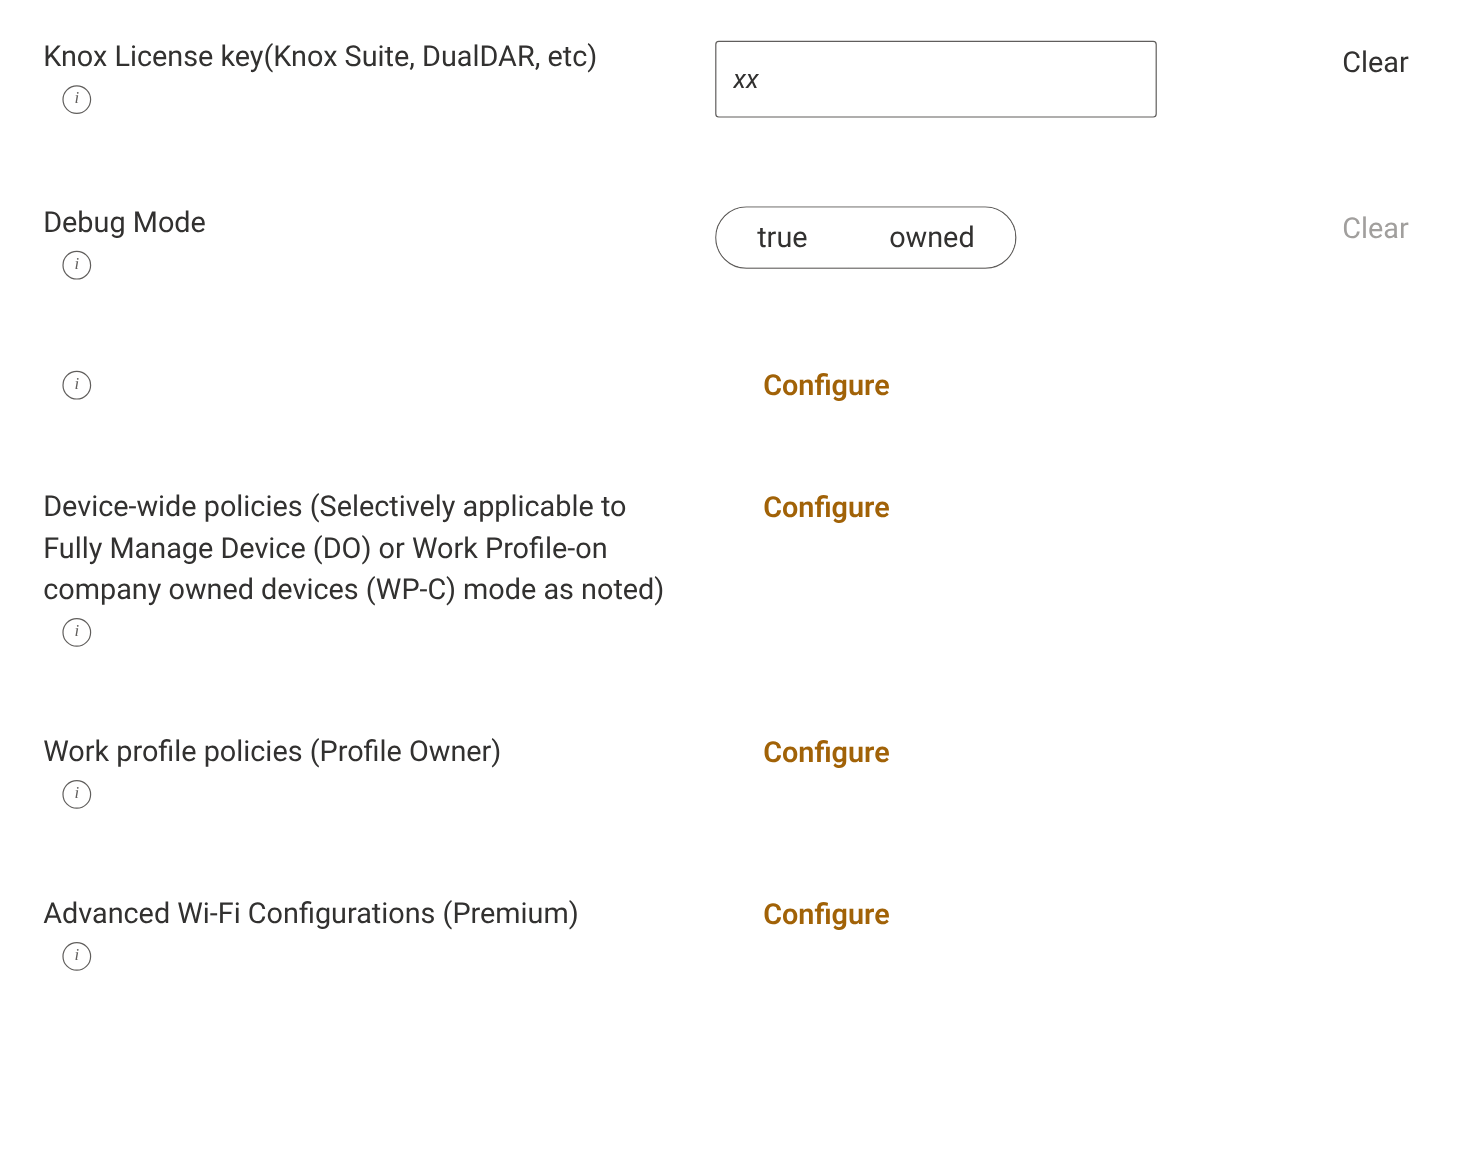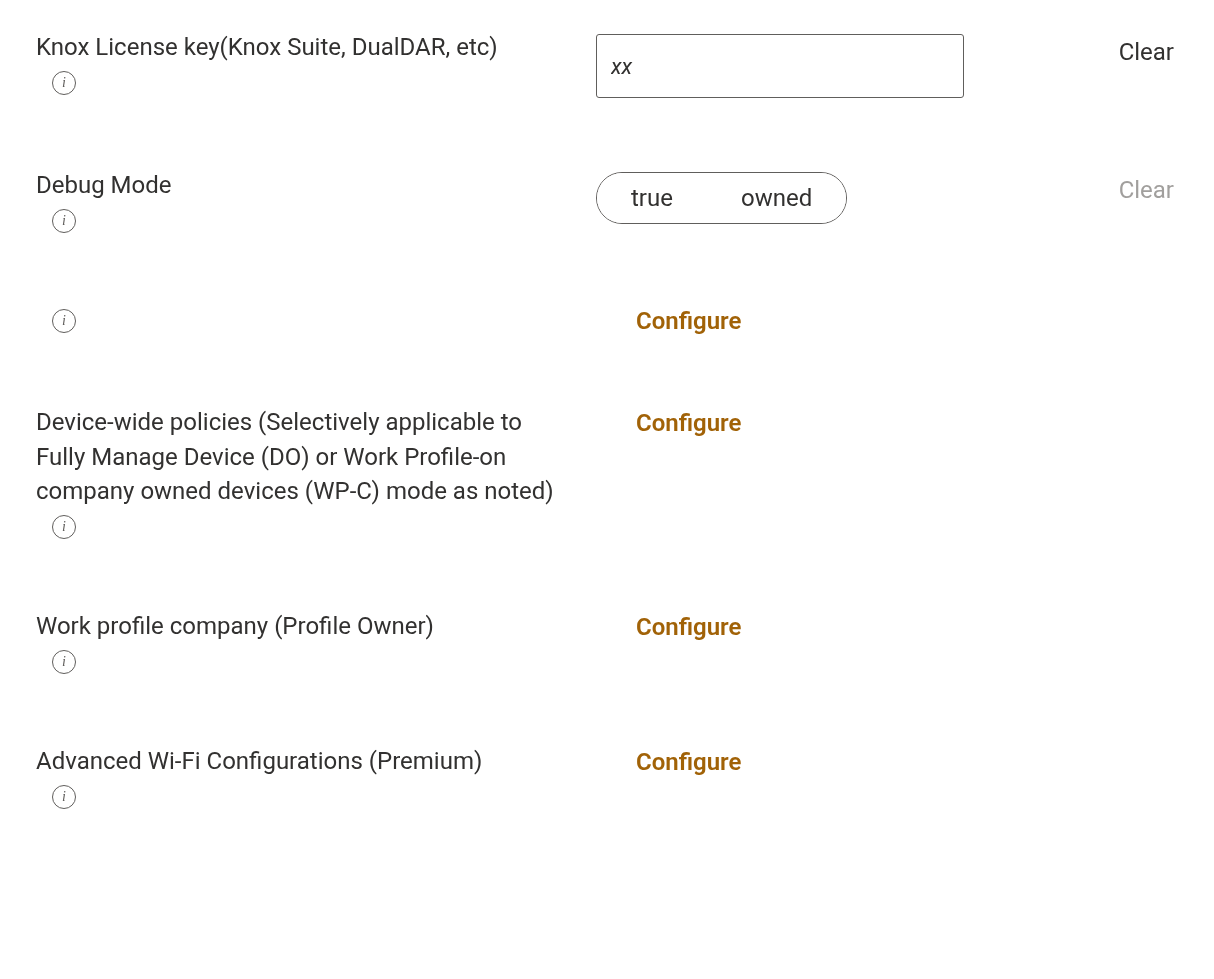--- a/index.html
+++ b/index.html
@@ -159,21 +159,21 @@
     <div class="info-icon">i</div>
   </div>
   <div class="control-col">
     <span class="configure-link">Configure</span>
   </div>
   <div class="clear-col"></div>
 </div>
 
 <div class="row">
   <div class="label-col">
-    <div class="label-text">Work profile company (Profile Owner)</div>
+    <div class="label-text">Work profile policies (Profile Owner)</div>
     <div class="info-icon">i</div>
   </div>
   <div class="control-col">
     <span class="configure-link">Configure</span>
   </div>
   <div class="clear-col"></div>
 </div>
 
 <div class="row">
   <div class="label-col">

